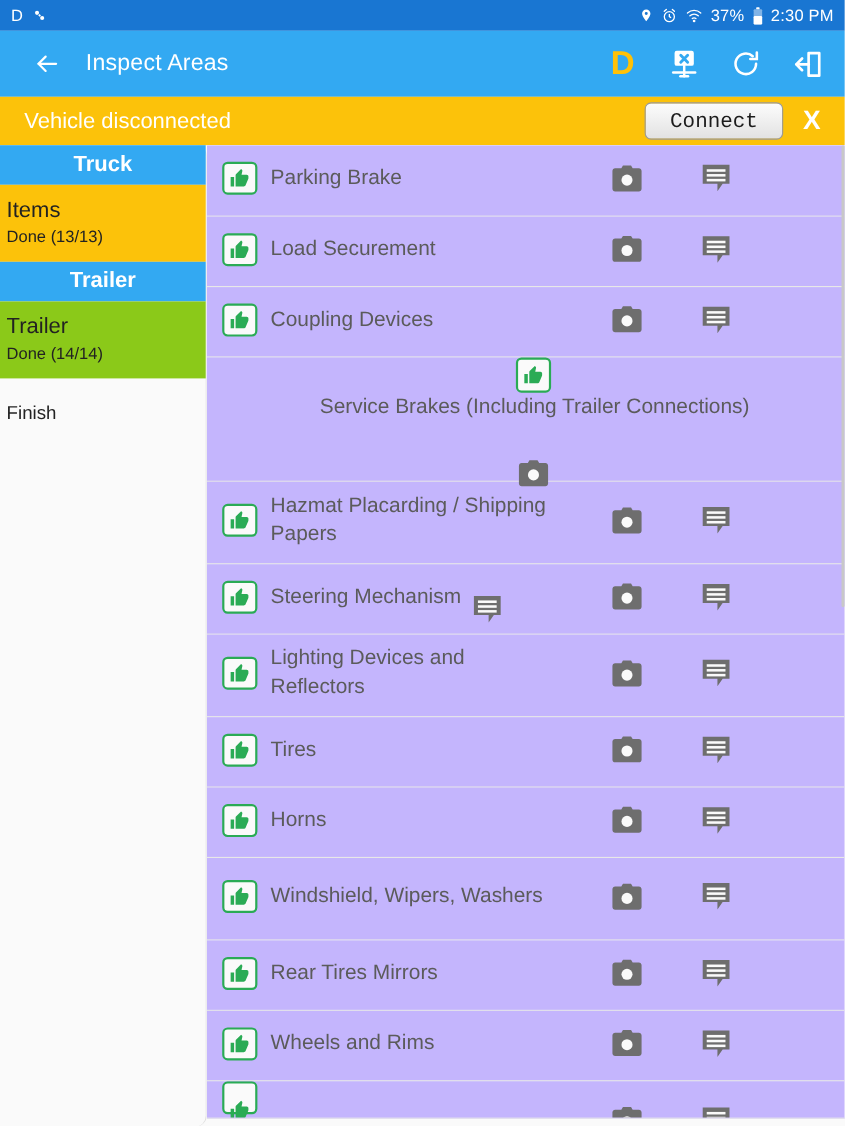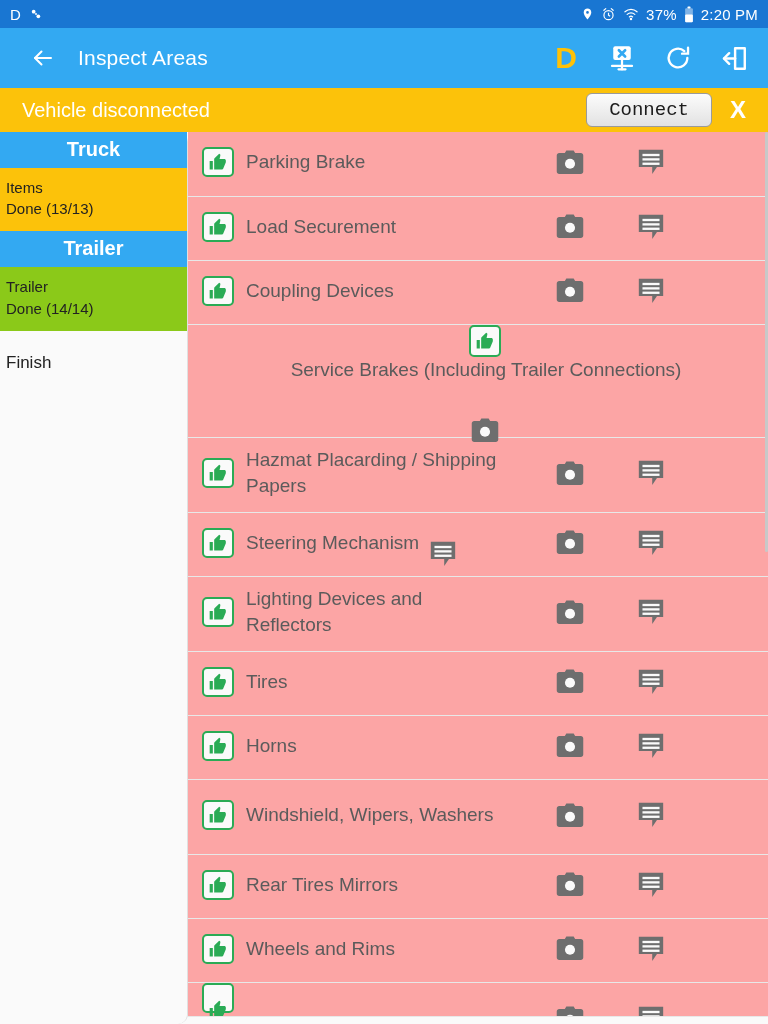--- a/index.html
+++ b/index.html
@@ -56,31 +56,31 @@
 
   
   .sidebar { width: 188px; flex: 0 0 188px; background: #fafafa; border-right: 1px solid #e0e0e0; border-radius: 10px; }
   .sec-head {
     background: #33A9F2; color: #ffffff; text-align: center;
     font-size: 20px; font-weight: 700; padding: 6px 0 7px;
   }
   .sec-body { padding: 10px 6px 12px 6px; }
   .sec-body.items { background: #FCC20A; }
   .sec-body.trailer { background: #8BC919; }
-  .sec-body .l1 { font-size: 15px; color: #222; line-height: 1.35; }
+  .sec-body .l1 { font-size: 20px; color: #222; line-height: 1.35; }
   .sec-body .l2 { font-size: 15px; color: #222; line-height: 1.4; }
   .finish { padding: 22px 6px 0 6px; font-size: 17px; color: #222; }
 
   
   .list { flex: 1; overflow: hidden; position: relative; background: #fafafa; }
   .row {
     display: flex; align-items: center;
     border-bottom: 1px solid #e8e8e8;
     padding: 0 0 4px 14px;
-    background: #fca5a5;
+    background: #c4b5fd;
   }
   .row .thumb-box {
     width: 32px; height: 30px; flex: 0 0 32px;
     border: 2px solid #2AAB55; border-radius: 5px;
     display: flex; align-items: center; justify-content: center;
     background: #fafafa;
   }
   .row .label {
     flex: 1; margin-left: 12px; font-size: 19px; color: #5b5b5b;
     line-height: 1.35; padding-right: 10px;
@@ -131,21 +131,21 @@
         </svg>
       </span>
       <span class="txt">37%</span>
       <span class="sb-icon">
         <svg width="10" height="17" viewBox="0 0 12 22" fill="none">
           <rect x="1" y="3" width="10" height="18" rx="1.4" fill="#ffffff" opacity=".45"></rect>
           <rect x="1" y="11" width="10" height="10" rx="1.4" fill="#ffffff"></rect>
           <rect x="4" y="0.8" width="4" height="2.4" rx="0.8" fill="#ffffff"></rect>
         </svg>
       </span>
-      <span class="txt">2:20 PM</span>
+      <span class="txt">2:30 PM</span>
     </div>
   </div>
 
   <div class="appbar">
     <div class="back">
       <svg width="26" height="24" viewBox="0 0 24 24" fill="none" stroke="#ffffff" stroke-width="2" stroke-linecap="round" stroke-linejoin="round">
         <path d="M20 12H4"></path>
           <path d="M10.5 5.5 4 12l6.5 6.5"></path>
       </svg>
     </div>

